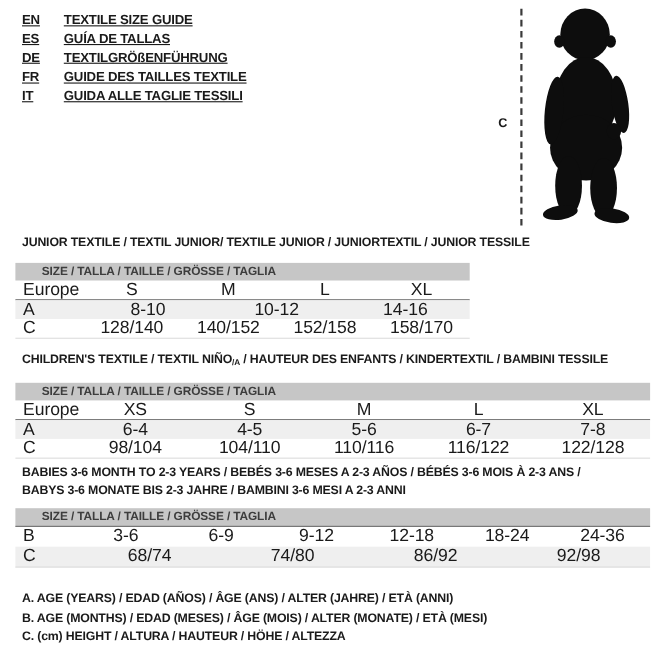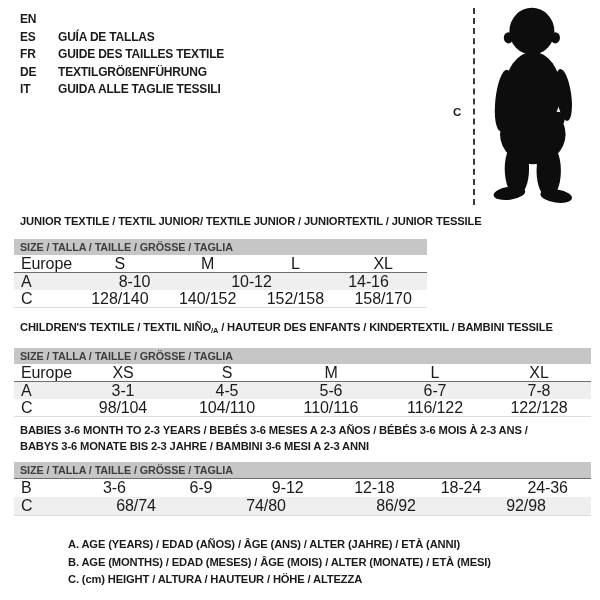--- a/index.html
+++ b/index.html
@@ -2,72 +2,73 @@
 <html><head>
 <meta charset="utf-8">
 <style>
   html,body{margin:0;padding:0;background:#fff;}
   .canvas{
     position:relative;width:600px;height:600px;background:#ffffff;
     font-family:"Liberation Sans", sans-serif;color:#1a1a1a;overflow:hidden;
   }
   
   .langs{position:absolute;left:20px;top:9px;}
-  .lang-row{display:flex;height:17.4px;align-items:flex-end;
-    font-weight:700;font-size:12px;letter-spacing:-0.2px;}
+  .lang-row{display:flex;height:17.4px;align-items:center;
+    font-weight:700;font-size:12px;letter-spacing:-0.2px;text-decoration:underline;}
   .lang-code{width:38px;}
   
   .measure-line{position:absolute;left:473px;top:8px;height:197px;width:0;
     border-left:2px dashed #3a3a3a;}
   .measure-label{position:absolute;left:453px;top:106px;
     font-weight:700;font-size:11.5px;}
   .baby-svg{position:absolute;left:483px;top:5px;}
   
   .sec-title{position:absolute;left:20px;font-weight:700;font-size:11.2px;
     letter-spacing:-0.15px;line-height:15.5px;white-space:nowrap;}
   .sub{font-size:7.5px;vertical-align:-2px;}
   
   .sg-table{position:absolute;left:14px;}
   .t1{width:413px;}
   .t2,.t3{width:577px;}
   .size-bar{height:16px;line-height:16px;background:#c6c6c6;color:#3d3d3d;
-    font-size:10.8px;font-weight:600;padding-left:6px;letter-spacing:-0.1px;}
+    font-size:10.8px;font-weight:600;padding-left:24px;letter-spacing:-0.1px;}
   .rule-under{border-bottom:1px solid #6e6e6e;}
   .trow{display:flex;height:17px;line-height:17px;font-size:16px;
     letter-spacing:-0.1px;}
   .t1 .lab{width:55px;padding-left:7px;}
   .t2 .lab,.t3 .lab{width:50px;padding-left:7px;}
   .cell{flex:1;text-align:center;}
   .stripe{background:#efefef;}
   .last{border-bottom:1px solid #dcdcdc;}
   
-  .notes{position:absolute;left:20px;top:536px;margin-left:48px;}
+  .notes{position:absolute;left:20px;top:536px;}
   .note-line{font-weight:700;font-size:11.2px;line-height:17.5px;
     letter-spacing:-0.15px;white-space:nowrap;}
 </style>
 </head>
 <body>
 
 <div class="canvas">
 
   <div class="langs">
     <div class="lang-row">
       <span class="lang-code">EN</span>
+      <span>TEXTILE SIZE GUIDE</span>
     </div>
     <div class="lang-row">
       <span class="lang-code">ES</span>
       <span>GUÍA DE TALLAS</span>
     </div>
     <div class="lang-row">
+      <span class="lang-code">DE</span>
+      <span>TEXTILGRÖßENFÜHRUNG</span>
+    </div>
+    <div class="lang-row">
       <span class="lang-code">FR</span>
       <span>GUIDE DES TAILLES TEXTILE</span>
-    </div>
-    <div class="lang-row">
-      <span class="lang-code">DE</span>
-      <span>TEXTILGRÖßENFÜHRUNG</span>
     </div>
     <div class="lang-row">
       <span class="lang-code">IT</span>
       <span>GUIDA ALLE TAGLIE TESSILI</span>
     </div>
   </div>
 
   <div class="measure-line"></div>
   <span class="measure-label">C</span>
   <svg class="baby-svg" width="94" height="206" viewBox="0 0 100 220">
@@ -118,21 +119,21 @@
     <div class="trow rule-under">
       <div class="lab">Europe</div>
       <div class="cell">XS</div>
       <div class="cell">S</div>
       <div class="cell">M</div>
       <div class="cell">L</div>
       <div class="cell">XL</div>
     </div>
     <div class="trow stripe">
       <div class="lab">A</div>
-      <div class="cell">3-1</div>
+      <div class="cell">6-4</div>
       <div class="cell">4-5</div>
       <div class="cell">5-6</div>
       <div class="cell">6-7</div>
       <div class="cell">7-8</div>
     </div>
     <div class="trow last">
       <div class="lab">C</div>
       <div class="cell">98/104</div>
       <div class="cell">104/110</div>
       <div class="cell">110/116</div>

